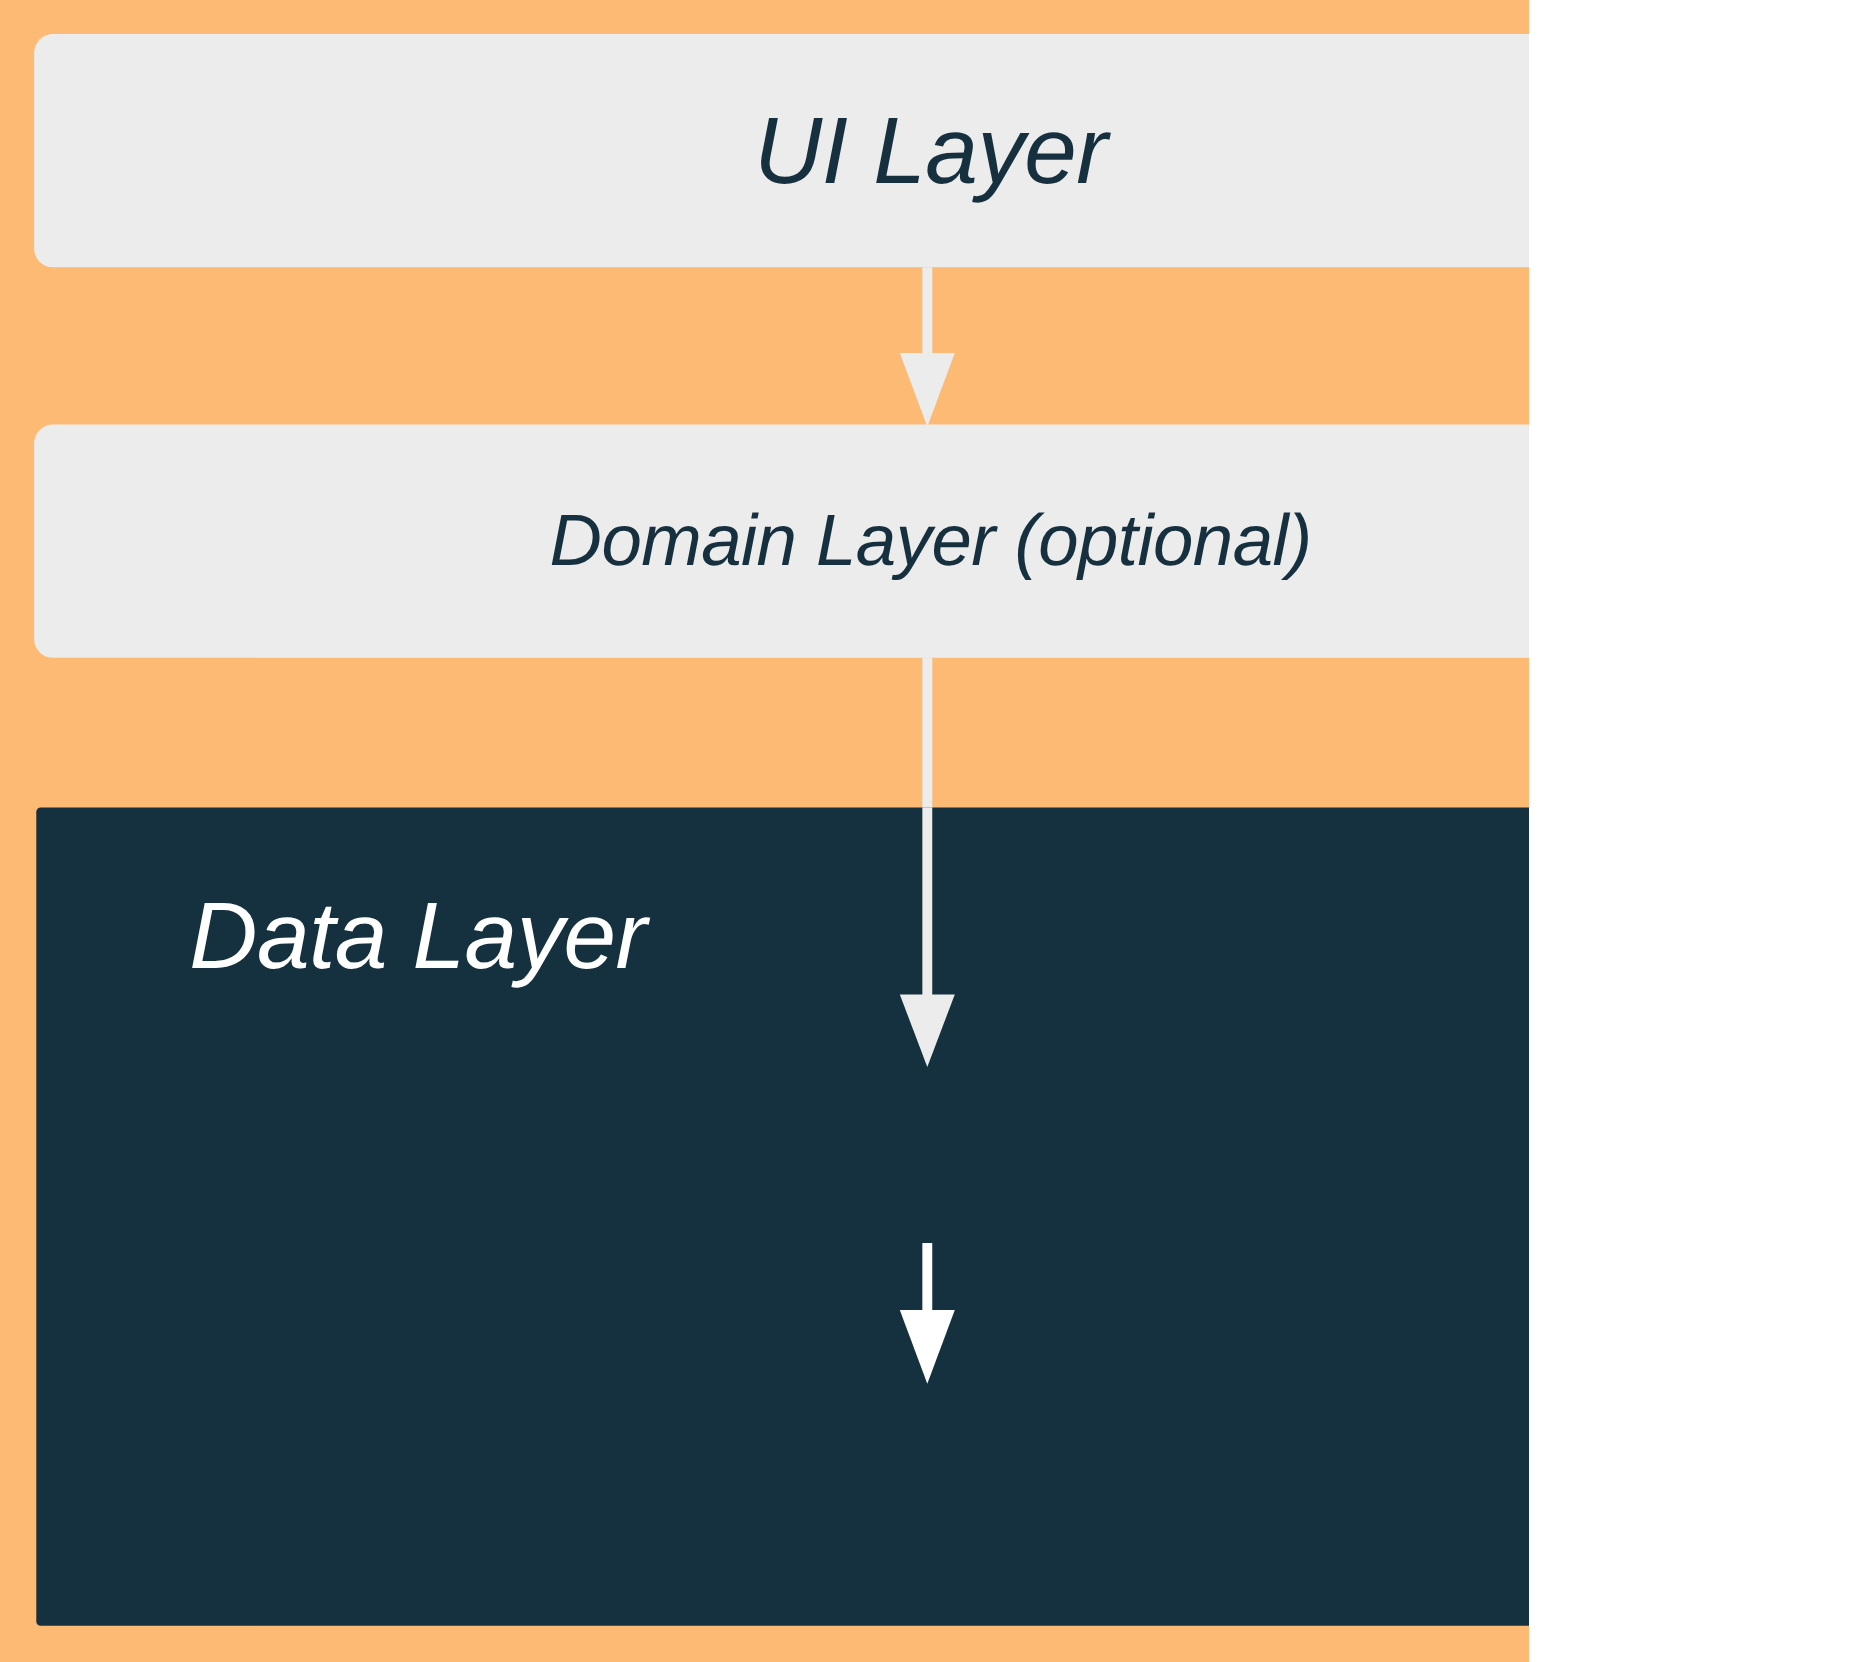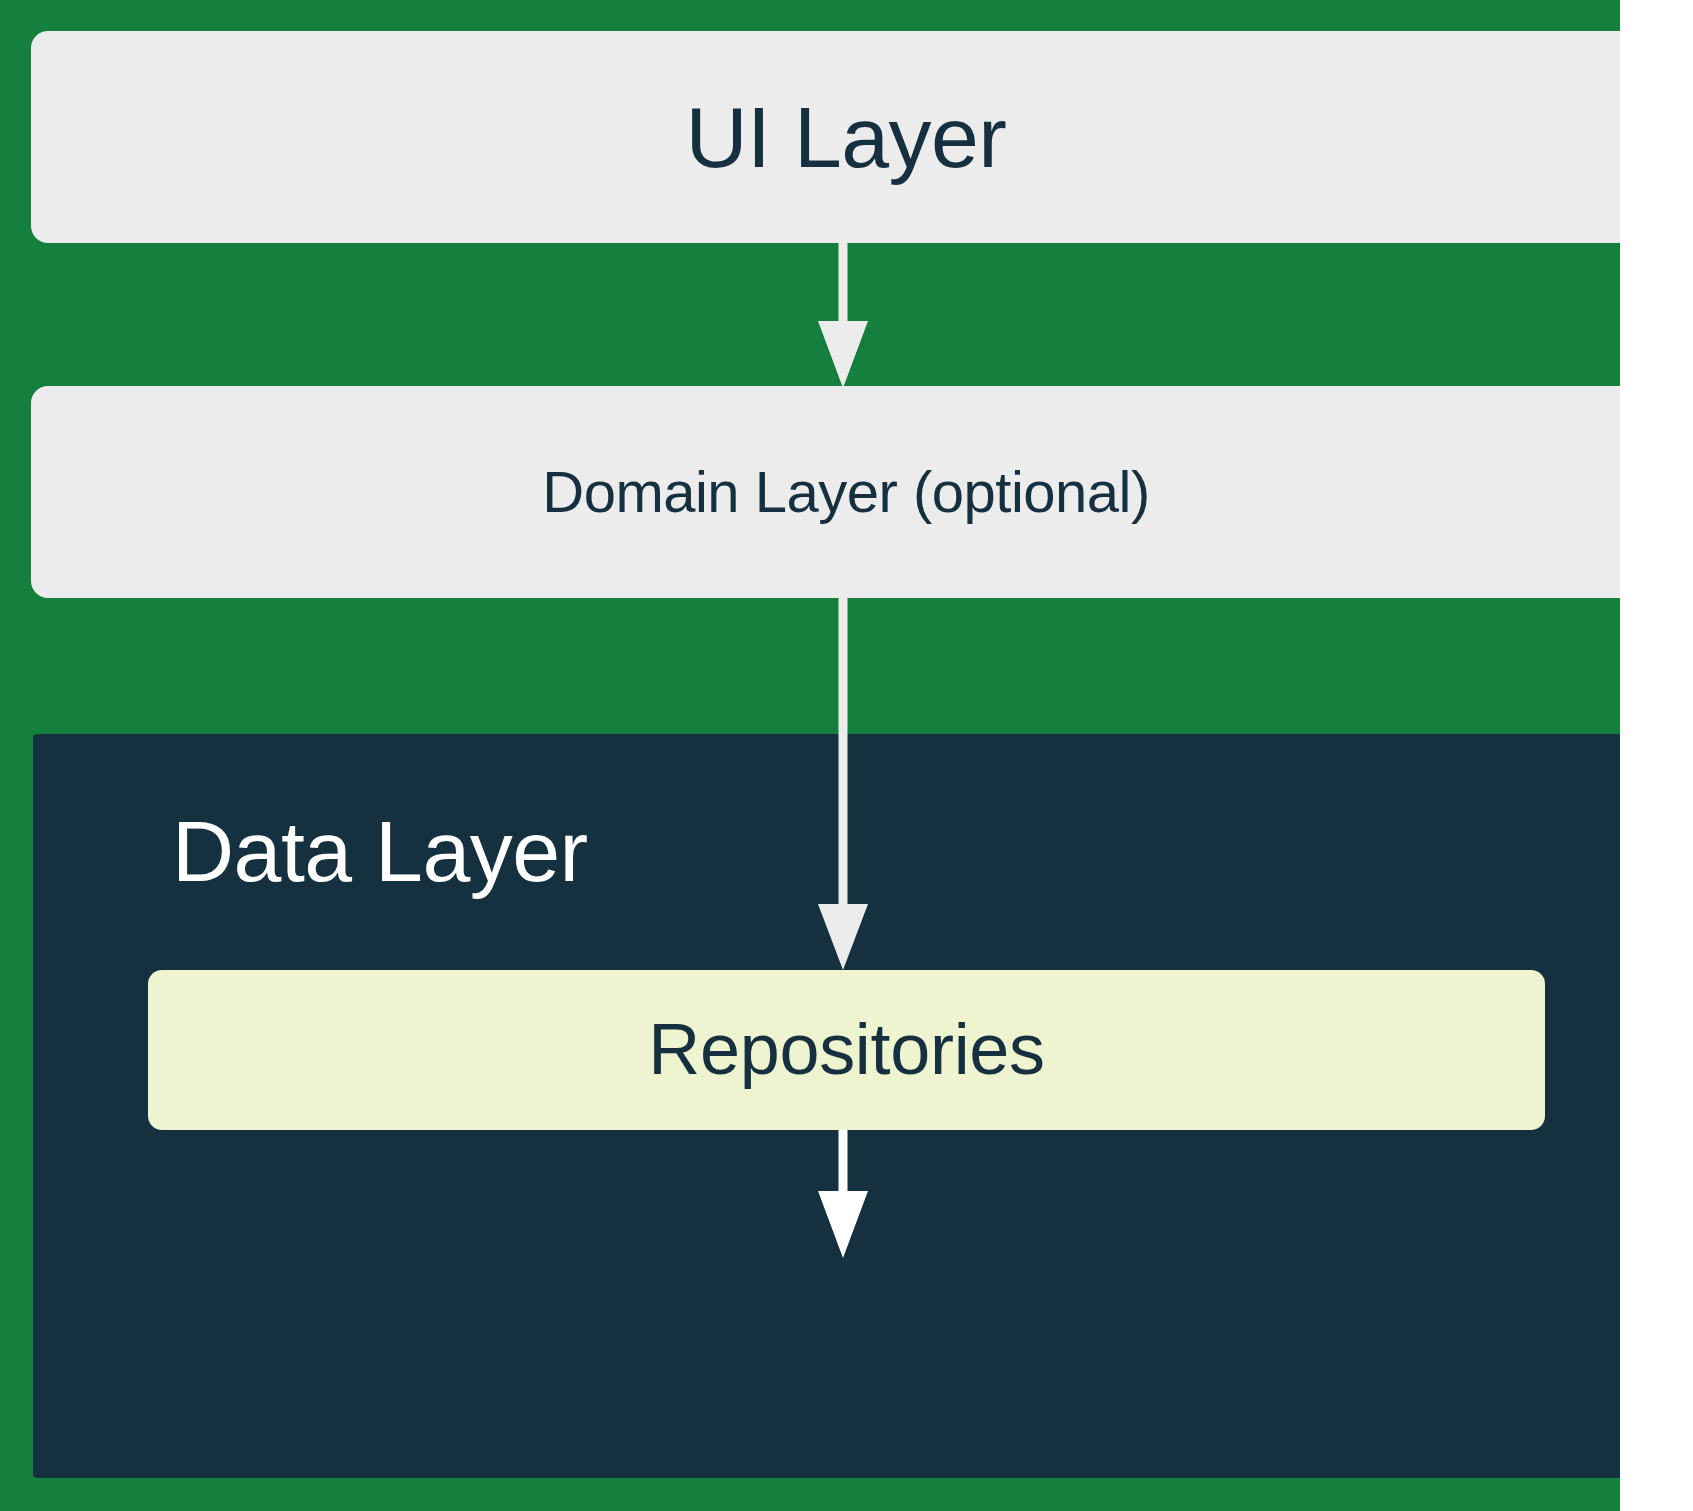--- a/index.html
+++ b/index.html
@@ -5,24 +5,25 @@
   html, body {
     margin: 0;
     padding: 0;
     background: #ffffff;
   }
   body {
     font-family: "Liberation Sans", "DejaVu Sans", sans-serif;
   }
   #diagram {
     position: relative;
-    width: 1620px;
+    width: 1390px;
     height: 1511px;
-    background: #15803d;
+    background: #fdba74;
     overflow: hidden;
+    font-style: italic;
   }
 
   
   .layer-box {
     position: absolute;
     box-sizing: border-box;
     display: flex;
     align-items: center;
     justify-content: center;
     text-align: center;
@@ -49,21 +50,21 @@
   
   #domain-layer-box {
     left: 31px;
     top: 386px;
     width: 1630px;
     height: 212px;
     background: #ececec;
     border-radius: 17px;
   }
   #domain-layer-box .box-label {
-    font-size: 58px;
+    font-size: 66px;
     font-weight: 400;
     color: #17303f;
     letter-spacing: -0.5px;
   }
 
   
   #data-layer-box {
     position: absolute;
     left: 33px;
     top: 734px;
@@ -214,23 +215,20 @@
 
   <div class="z-mid" id="data-layer-box">
     <div id="data-layer-title">Data Layer</div>
   </div>
 
   <div class="arrow z-over" id="arrow-domain-to-repos-overlay" style="left:818px; top:734px; width:50px; height:236px;">
     <div class="stem" style="height:171px; background:#ececec;"></div>
     <div class="head" style="border-top:66px solid #ececec;"></div>
   </div>
 
-  <div class="layer-box z-over" id="repositories-box">
-    <span class="box-label">Repositories</span>
-  </div>
 
   <div class="arrow z-over" id="arrow-repos-to-sources">
     <div class="stem"></div>
     <div class="head"></div>
   </div>
 
 
 </div>
 
 </body></html>

